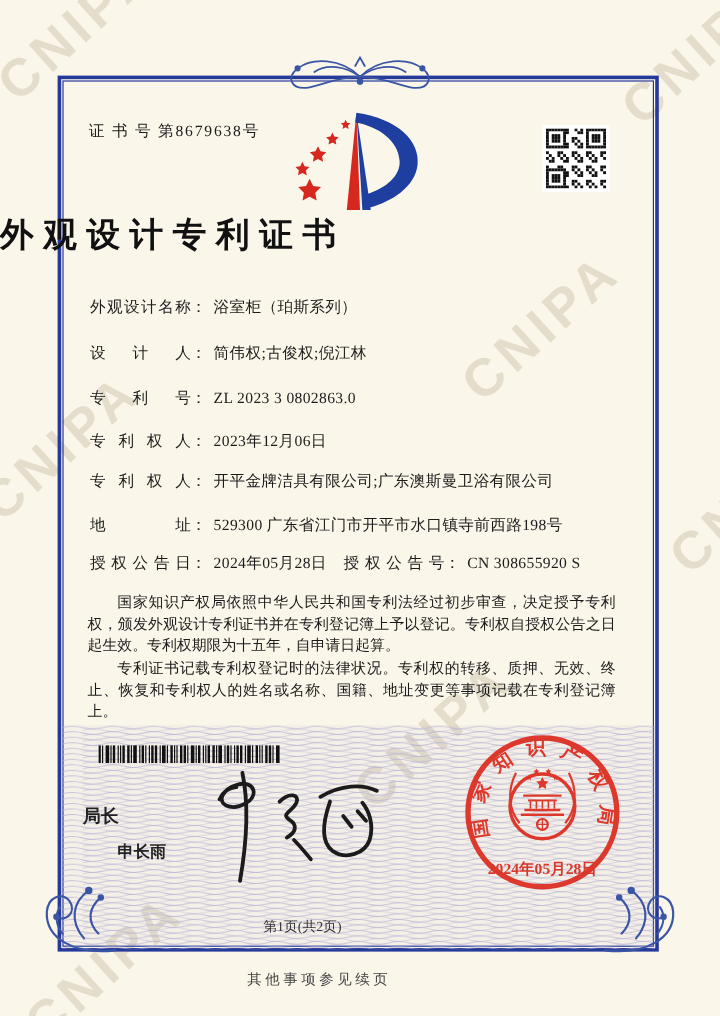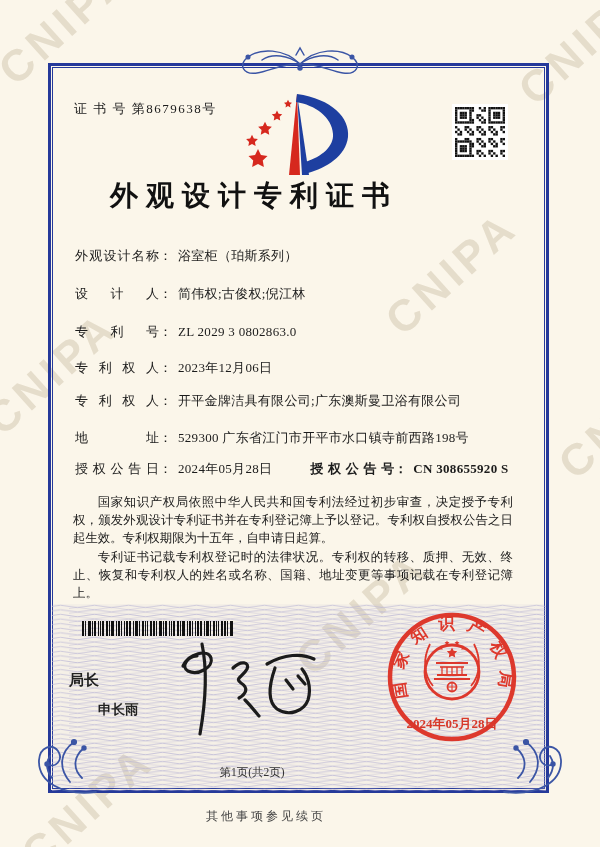--- a/index.html
+++ b/index.html
@@ -20,28 +20,28 @@
   .frame{
     position:absolute;left:48px;top:63px;width:501px;height:730px;
     border:3px solid #25399a;box-sizing:border-box;
   }
   .frame-inner{position:absolute;inset:1px;border:1px solid #25399a;}
   .waves{position:absolute;left:52px;top:604px;width:494px;height:187px;}
   .cert-no{position:absolute;left:74px;top:100px;font-size:13px;letter-spacing:1.5px;}
   .logo{position:absolute;left:246px;top:91px;}
   .qr{position:absolute;left:452px;top:104px;background:#ffffff;padding:3px;line-height:0;}
   .title{
-    position:absolute;left:0;top:177px;width:508px;text-align:center;
+    position:absolute;left:0;top:177px;width:508px;
     font-size:28px;font-weight:bold;letter-spacing:8px;color:#111;
   }
   .field-row{position:absolute;left:75px;font-size:13px;white-space:nowrap;}
   .f-label{display:inline-block;width:84px;text-align:justify;text-align-last:justify;vertical-align:baseline;}
   .f-colon{margin-right:6px;}
   .f-value{letter-spacing:0.3px;}
-  .pair2{margin-left:38px;font-weight:bold;}
+  .pair2{margin-left:14px;}
   .paras{position:absolute;left:73px;top:494px;width:456px;font-size:12.4px;line-height:17.8px;text-align:justify;color:#1a1a1a;}
   .paras p{margin:0 16px 2px 0;text-indent:2em;font-weight:500;}
   .barcode{position:absolute;left:82px;top:621px;line-height:0;}
   .signer-title{position:absolute;left:69px;top:671px;font-size:15px;font-weight:bold;font-family:"Liberation Sans","DejaVu Sans",sans-serif;color:#222;}
   .signer-name{position:absolute;left:86px;top:701px;font-size:13.5px;font-weight:bold;font-family:"Liberation Sans","DejaVu Sans",sans-serif;color:#222;margin-left:12px;}
   .signature{position:absolute;left:155px;top:636px;}
   .seal{position:absolute;left:383px;top:608px;}
   .page-info{position:absolute;left:0;top:765px;width:504px;text-align:center;font-size:11.5px;color:#333;}
   .note{position:absolute;left:0;top:808px;width:532px;text-align:center;font-size:12px;letter-spacing:3px;color:#444;}
   .ornament-top{position:absolute;left:212px;top:44px;}
@@ -339,21 +339,21 @@
 
   <div class="title">外观设计专利证书</div>
 
   <div class="field-row" style="top:247px;">
     <span class="f-label">外观设计名称</span><span class="f-colon">：</span><span class="f-value">浴室柜（珀斯系列）</span>
   </div>
   <div class="field-row" style="top:285px;">
     <span class="f-label">设计人</span><span class="f-colon">：</span><span class="f-value">简伟权;古俊权;倪江林</span>
   </div>
   <div class="field-row" style="top:323px;">
-    <span class="f-label">专利号</span><span class="f-colon">：</span><span class="f-value">ZL 2029 3 0802863.0</span>
+    <span class="f-label">专利号</span><span class="f-colon">：</span><span class="f-value">ZL 2023 3 0802863.0</span>
   </div>
   <div class="field-row" style="top:359px;">
     <span class="f-label">专利权人</span><span class="f-colon">：</span><span class="f-value">2023年12月06日</span>
   </div>
   <div class="field-row" style="top:392px;">
     <span class="f-label">专利权人</span><span class="f-colon">：</span><span class="f-value">开平金牌洁具有限公司;广东澳斯曼卫浴有限公司</span>
   </div>
   <div class="field-row" style="top:429px;">
     <span class="f-label">地址</span><span class="f-colon">：</span><span class="f-value">529300 广东省江门市开平市水口镇寺前西路198号</span>
   </div>

